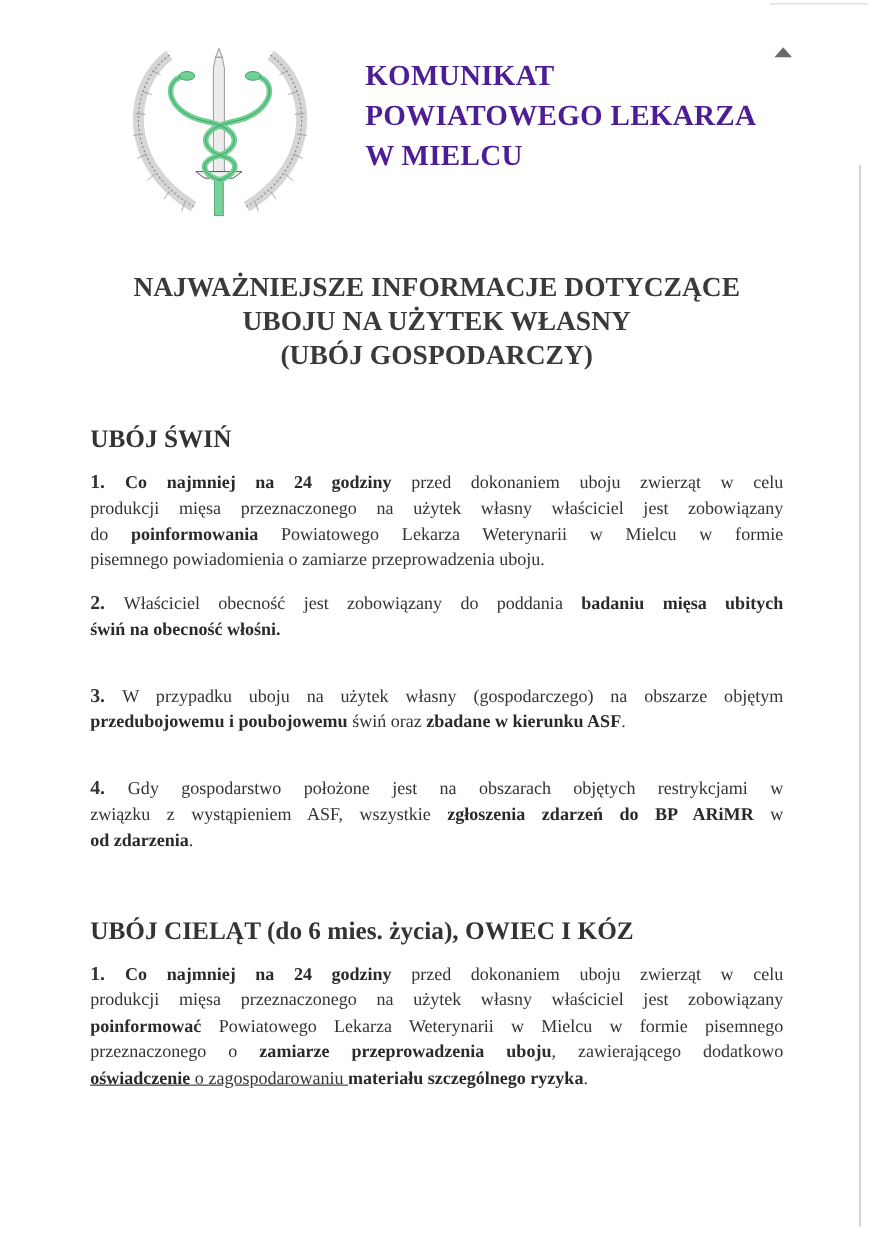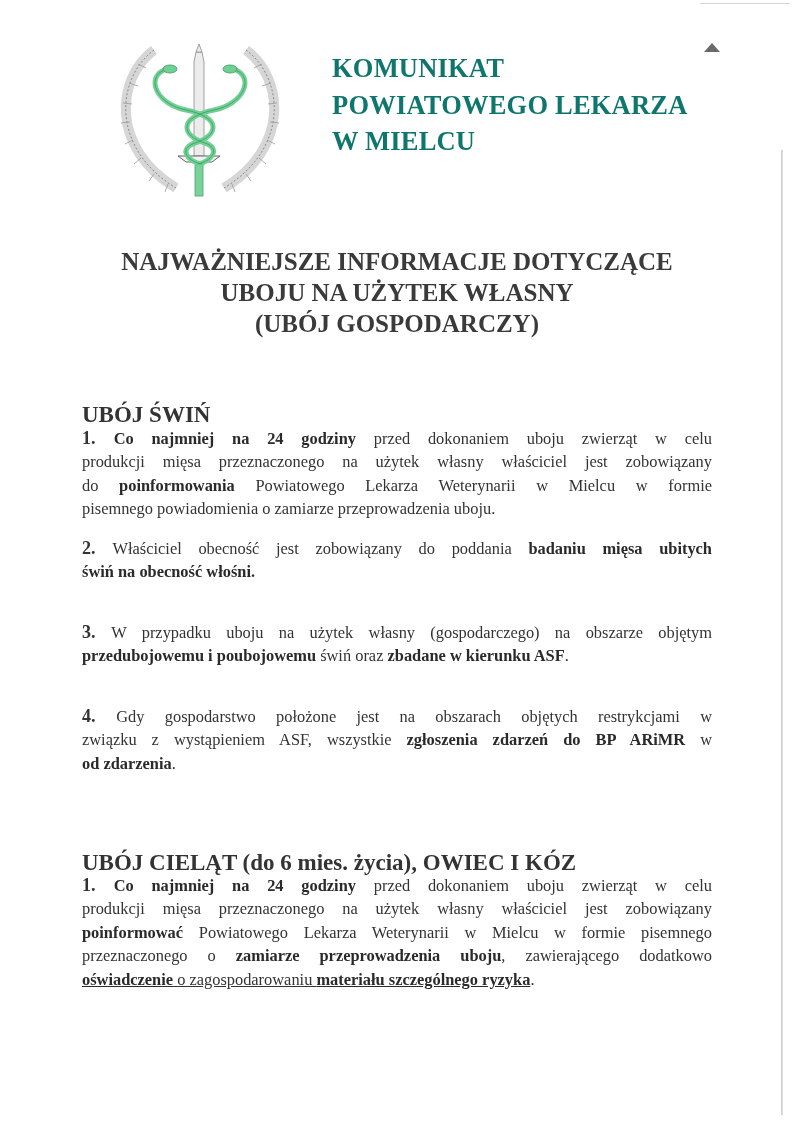--- a/index.html
+++ b/index.html
@@ -16,33 +16,32 @@
     background: linear-gradient(to right, #c9c9c9, #e3e3e3);
   }
   .scan-mark {
     position: absolute; left: 704px; top: 43px; width: 0; height: 0;
     border-left: 8px solid transparent; border-right: 8px solid transparent;
     border-bottom: 9px solid #6a6a6a;
   }
   .logo { position: absolute; left: 106px; top: 38px; width: 188px; height: 166px; }
   .header-title {
     position: absolute; left: 332px; top: 50px;
-    font-weight: bold; font-size: 26.5px; line-height: 36.5px; color: #0f766e;
+    font-weight: bold; font-size: 26.5px; line-height: 36.5px; color: #4c1d95;
     letter-spacing: 0.2px;
   }
   .header-title div { white-space: nowrap; }
   .main-title {
     position: absolute; left: 60px; top: 246px; width: 674px; text-align: center;
     font-weight: bold; font-size: 25px; line-height: 31px; color: #3a3a3a;
   }
   .main-title div { white-space: nowrap; }
   .section-heading {
     position: absolute; left: 82px; font-weight: bold; font-size: 23px; color: #333;
     white-space: nowrap;
-    margin-top: 16px;
   }
   .para {
     position: absolute; left: 82px; width: 630px; font-size: 16.4px; line-height: 23.4px;
     text-align: justify; color: #333;
   }
   .para b { color: #2a2a2a; }
   .para .num { font-weight: bold; font-size: 18px; }
   .line { display: block; text-align: justify; text-align-last: justify; white-space: nowrap; }
   .line.last { text-align-last: left; }
 </style>
@@ -119,14 +118,14 @@
     <span class="line last"><b>od zdarzenia</b><span>.</span></span>
   </div>
 
 <div class="section-heading" style="top:834px;">UBÓJ CIELĄT (do 6 mies. życia), OWIEC I KÓZ</div>
 
 <div class="para" style="top:874px;">
     <span class="line"><span class="num">1. </span><b>Co najmniej na 24 godziny</b><span> przed dokonaniem uboju zwierząt w celu</span></span>
     <span class="line"><span>produkcji mięsa przeznaczonego na użytek własny właściciel jest zobowiązany</span></span>
     <span class="line"><b>poinformować</b><span> Powiatowego Lekarza Weterynarii w Mielcu w formie pisemnego</span></span>
     <span class="line"><span>przeznaczonego o </span><b>zamiarze przeprowadzenia uboju</b><span>, zawierającego dodatkowo</span></span>
-    <span class="line last"><b style="text-decoration: underline;">oświadczenie</b><span style="text-decoration: underline;"> o zagospodarowaniu </span><b style="text-decoration: underline;">materiału szczególnego ryzyka</b><span>.</span></span>
+    <span class="line last"><b style="text-decoration: underline;">oświadczenie</b><span style="text-decoration: underline;"> o zagospodarowaniu </span><b style="">materiału szczególnego ryzyka</b><span>.</span></span>
   </div>
 
 </body></html>

